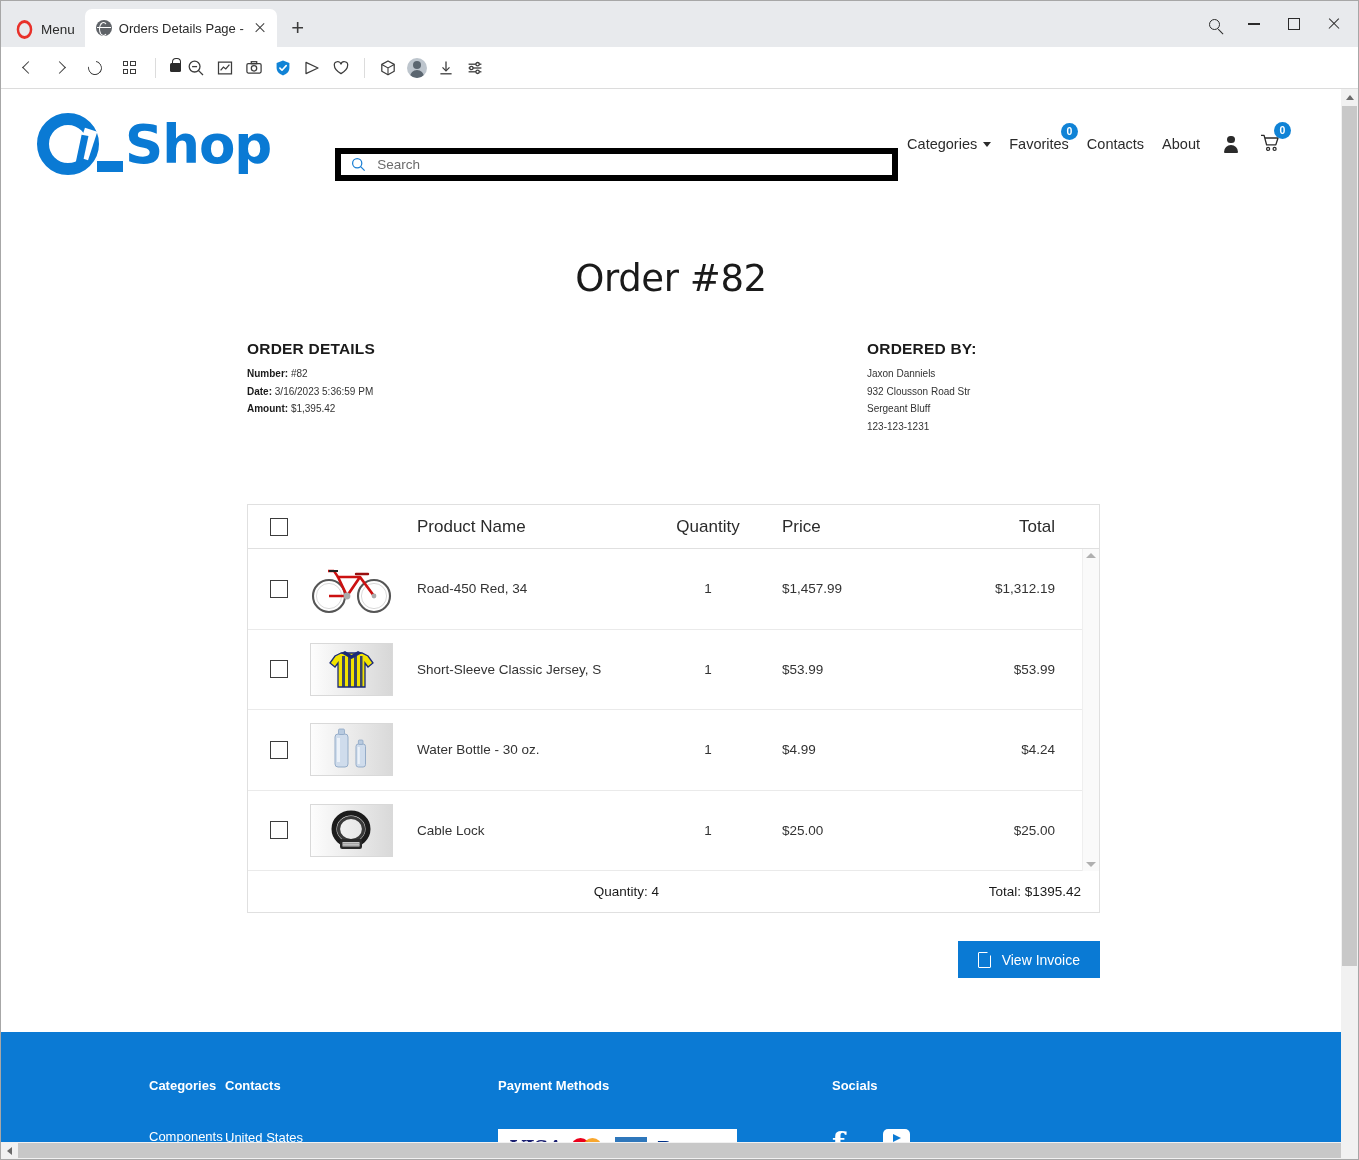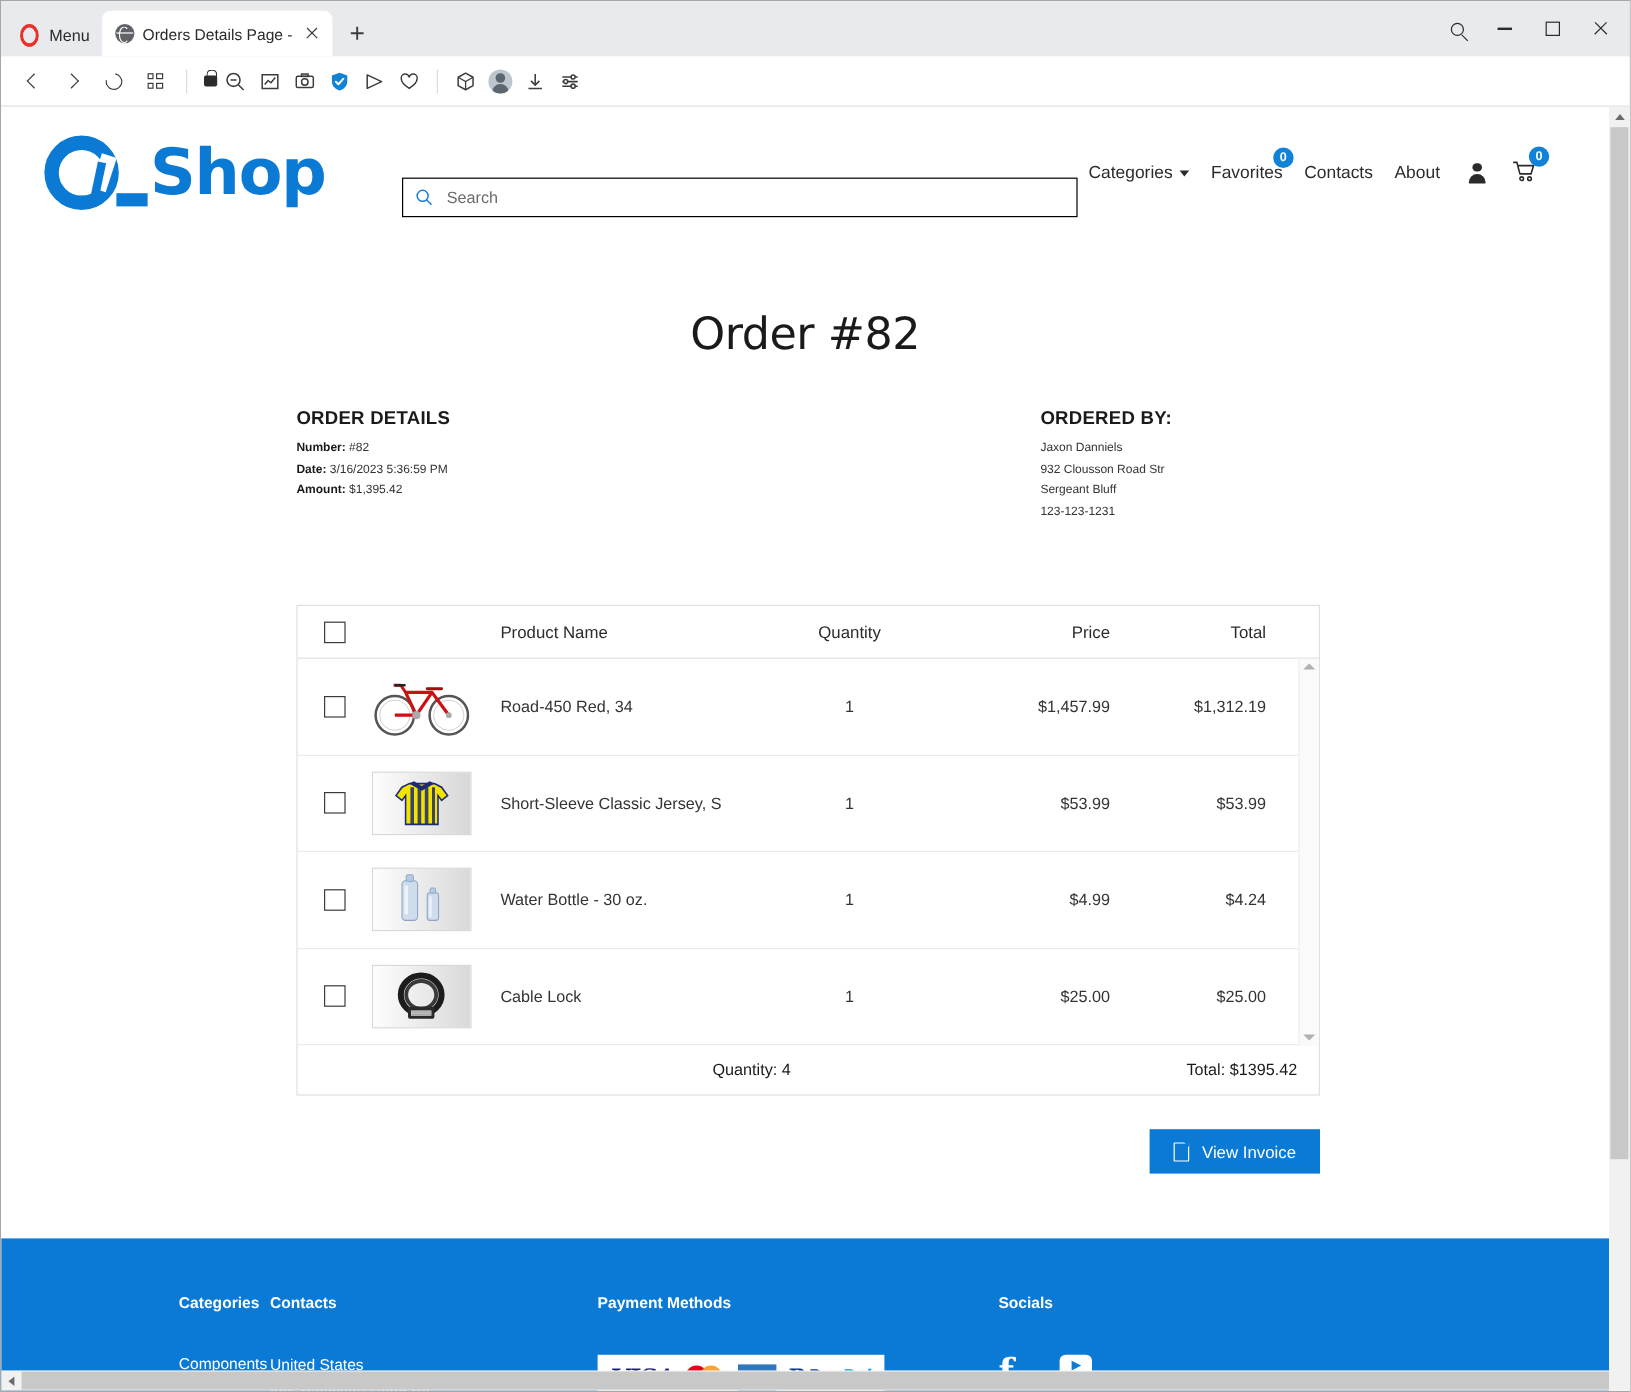--- a/index.html
+++ b/index.html
@@ -216,21 +216,21 @@
     content: ""; position: absolute; right: 2px; top: 10px;
     width: 7px; height: 34px; background: #0a7ad4;
     transform: rotate(12deg);
   }
   .logo-underscore {
     width: 26px; height: 11px; background: #0a7ad4;
     align-self: flex-end; margin: 0 2px 3px -4px;
   }
   .searchbox {
     width: 572px; height: 33px; margin-left: 64px;
-    border: 1px solid #000000; background: #fff;
+    border: 6px solid #000000; background: #fff;
     display: flex; align-items: center; padding: 0 10px; gap: 11px; margin-top: 40px;
   }
   .search-icon-wrap { width: 15px; height: 15px; flex: 0 0 15px; }
   .search-placeholder { font-size: 13.5px; color: #6b6b6b; }
 
   .nav {
     margin-left: auto; display: flex; align-items: center;
     gap: 0; font-size: 14.5px; color: #2b2b2b;
   }
   .nav-item {
@@ -283,31 +283,31 @@
   .sec-line b { font-weight: 700; color: #1a1a1a; }
 
   
   .grid {
     width: 853px; margin: 69px 0 0 246px;
     border: 1px solid #e0e0e0; background: #fff;
   }
   .grid-head {
     display: flex; align-items: center;
     height: 44px; border-bottom: 1px solid #e0e0e0;
-    font-size: 14px; color: #2b2b2b;
+    font-size: 17px; color: #2b2b2b;
   }
   .cb-cell { width: 62px; display: flex; justify-content: center; align-items: center; flex: 0 0 62px; }
   .cbox {
     width: 18px; height: 18px; border: 1.6px solid #3c3c3c;
     background: #fff; cursor: pointer;
   }
   .col-img  { width: 103px; flex: 0 0 103px; }
   .col-name { flex: 1; padding-left: 4px; }
   .col-qty  { width: 130px; flex: 0 0 130px; text-align: center; padding-right: 18px; }
-  .col-price{ width: 150px; flex: 0 0 150px; text-align: right; padding-right: 7px; }
+  .col-price{ width: 150px; flex: 0 0 150px; padding-right: 7px; }
   .col-total{ width: 150px; flex: 0 0 150px; text-align: right; padding-right: 27px; }
   .grid-body { position: relative; }
   .grid-row {
     display: flex; align-items: center; height: 80.5px;
     border-bottom: 1px solid #eaeaea; font-size: 13.5px; color: #333;
   }
   .grid-row:last-child { border-bottom: 1px solid #e0e0e0; }
   .thumb {
     width: 83px; height: 53px; background: #fff;
     display: flex; align-items: center; justify-content: center;

